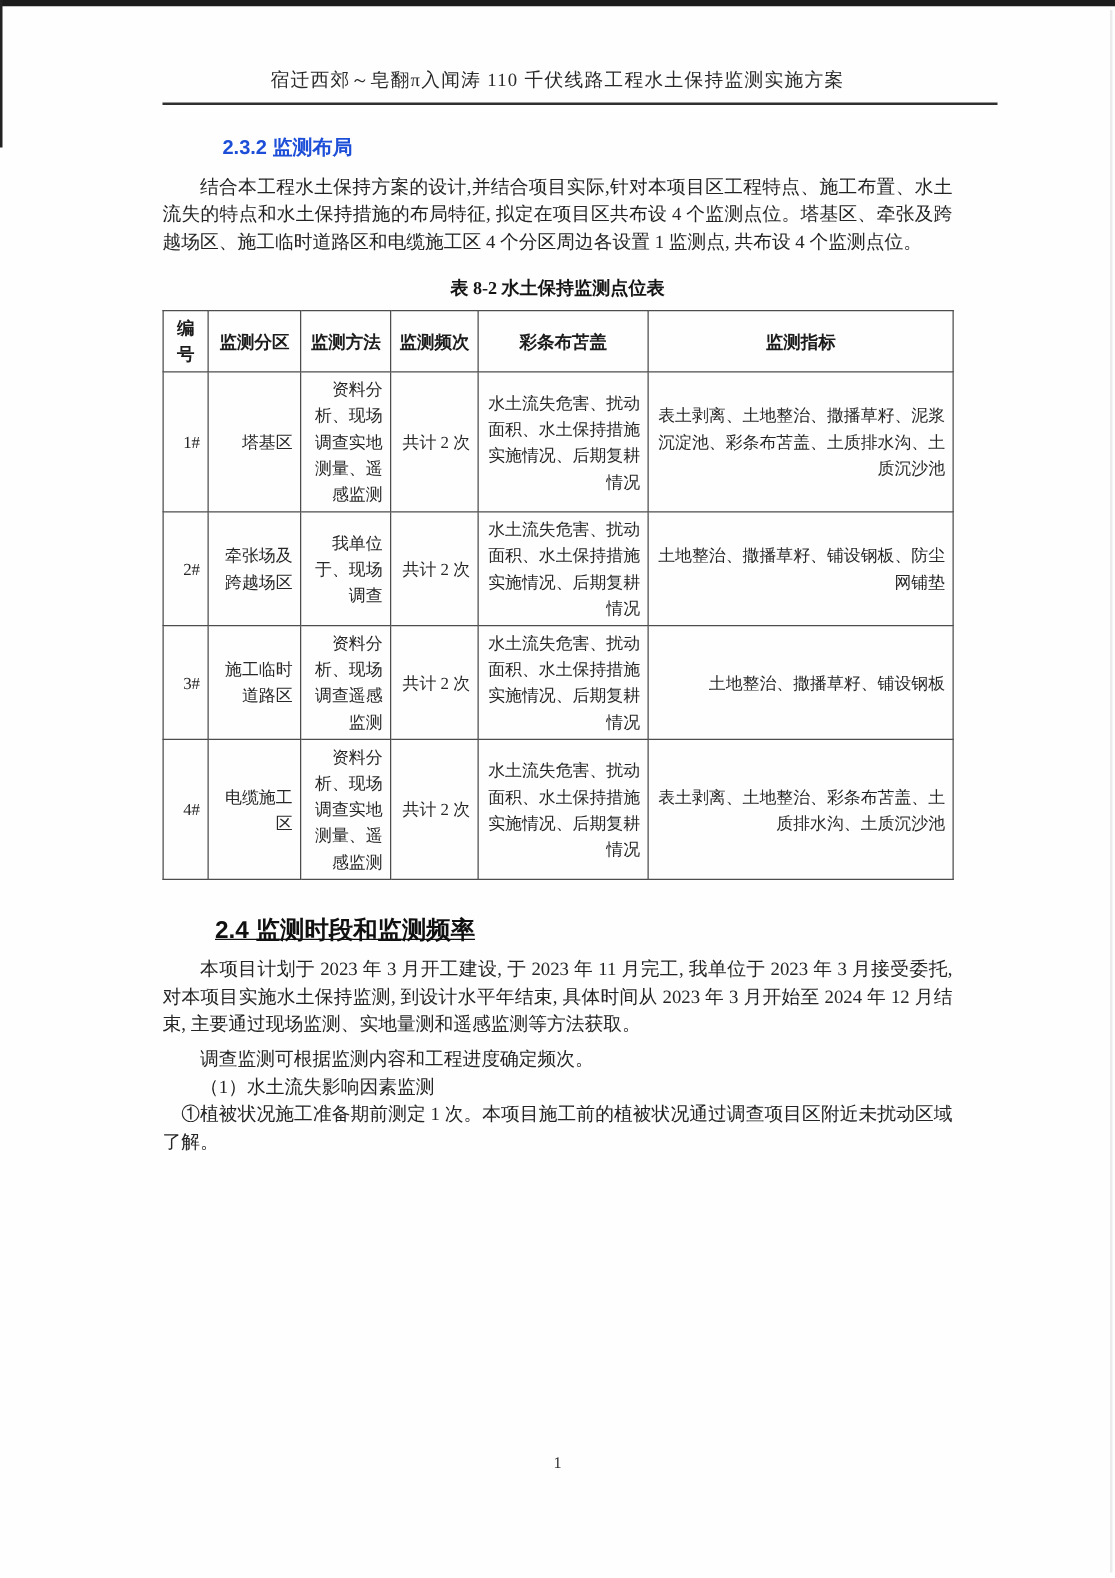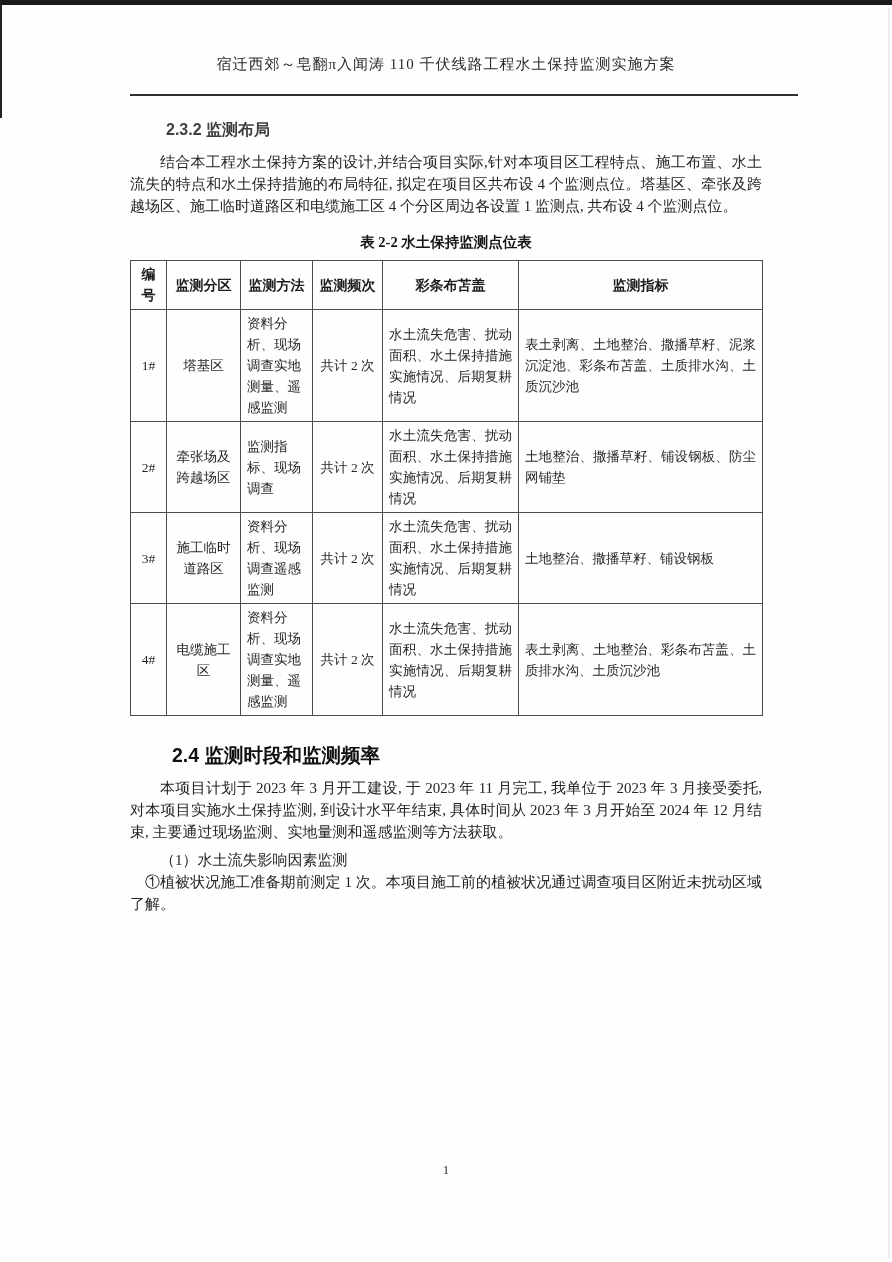--- a/index.html
+++ b/index.html
@@ -38,42 +38,43 @@
     position: relative;
     width: 632px;
     margin: 0 auto;
     padding-top: 55px;
   }
   .doc-header {
     text-align: center;
     font-size: 15px;
     letter-spacing: 1px;
     color: #2a2a2a;
-    padding-bottom: 20px;
+    padding-bottom: 8px;
   }
   .header-rule {
     width: 668px;
     margin: 0 auto;
     border-bottom: 2px solid #2f2f2f;
     position: relative;
     left: 0;
   }
   .h-sub {
     font-family: "Liberation Sans", "DejaVu Sans", sans-serif;
     font-weight: bold;
     font-size: 16px;
-    margin: 24px 0 10px 36px;
-    color: #404040;
+    margin: 24px 0 10px 48px;
+    color: #1d4ed8;
   }
   .h-main {
     font-family: "Liberation Sans", "DejaVu Sans", sans-serif;
     font-weight: bold;
     font-size: 19.5px;
     margin: 26px 0 8px 42px;
     color: #101010;
+    text-decoration: underline;
   }
   .para {
     font-size: 15px;
     line-height: 22px;
     text-align: justify;
     text-indent: 2em;
     margin: 6px 0;
     color: #242424;
   }
   .para.tight { margin: 0; }
@@ -92,20 +93,21 @@
     font-size: 13.5px;
     line-height: 21px;
     color: #272727;
   }
   table.monitor td, table.monitor th {
     border: 1px solid #4d4d4d;
     padding: 3px 6px;
     vertical-align: middle;
     font-weight: normal;
     word-break: break-all;
+    text-align: right;
   }
   table.monitor th {
     font-family: "Liberation Sans", "DejaVu Sans", sans-serif;
     font-weight: bold;
     text-align: center;
     font-size: 14px;
     color: #1c1c1c;
   }
   .c-center { text-align: center; }
   .c-left   { text-align: left; }
@@ -135,21 +137,21 @@
 
   <div class="content">
 
     <div class="doc-header">宿迁西郊～皂翻π入闻涛 110 千伏线路工程水土保持监测实施方案</div>
     <div class="header-rule"></div>
 
     <div class="h-sub">2.3.2 监测布局</div>
 
     <div class="para">结合本工程水土保持方案的设计,并结合项目实际,针对本项目区工程特点、施工布置、水土流失的特点和水土保持措施的布局特征, 拟定在项目区共布设 4 个监测点位。塔基区、牵张及跨越场区、施工临时道路区和电缆施工区 4 个分区周边各设置 1 监测点, 共布设 4 个监测点位。</div>
 
-    <div class="table-caption">表 2-2 水土保持监测点位表</div>
+    <div class="table-caption">表 8-2 水土保持监测点位表</div>
 
     <table class="monitor">
       <colgroup>
         <col style="width:36px">
         <col style="width:74px">
         <col style="width:72px">
         <col style="width:70px">
         <col style="width:136px">
         <col style="width:244px">
       </colgroup>
@@ -166,21 +168,21 @@
           <td class="c-center">1#</td>
           <td class="c-center">塔基区</td>
           <td class="c-left">资料分析、现场调查实地测量、遥感监测</td>
           <td class="c-center">共计 2 次</td>
           <td class="c-just">水土流失危害、扰动面积、水土保持措施实施情况、后期复耕情况</td>
           <td class="c-just">表土剥离、土地整治、撒播草籽、泥浆沉淀池、彩条布苫盖、土质排水沟、土质沉沙池</td>
         </tr>
         <tr class="r2">
           <td class="c-center">2#</td>
           <td class="c-center">牵张场及跨越场区</td>
-          <td class="c-left">监测指标、现场调查</td>
+          <td class="c-left">我单位于、现场调查</td>
           <td class="c-center">共计 2 次</td>
           <td class="c-just">水土流失危害、扰动面积、水土保持措施实施情况、后期复耕情况</td>
           <td class="c-just">土地整治、撒播草籽、铺设钢板、防尘网铺垫</td>
         </tr>
         <tr class="r3">
           <td class="c-center">3#</td>
           <td class="c-center">施工临时道路区</td>
           <td class="c-left">资料分析、现场调查遥感监测</td>
           <td class="c-center">共计 2 次</td>
           <td class="c-just">水土流失危害、扰动面积、水土保持措施实施情况、后期复耕情况</td>
@@ -195,19 +197,20 @@
           <td class="c-just">表土剥离、土地整治、彩条布苫盖、土质排水沟、土质沉沙池</td>
         </tr>
       </tbody>
     </table>
 
     <div class="h-main">2.4 监测时段和监测频率</div>
 
     <div class="para">本项目计划于 2023 年 3 月开工建设, 于 2023 年 11 月完工, 我单位于 2023 年 3 月接受委托, 对本项目实施水土保持监测, 到设计水平年结束, 具体时间从 2023 年 3 月开始至 2024 年 12 月结束, 主要通过现场监测、实地量测和遥感监测等方法获取。</div>
 
 
+    <div class="para tight">调查监测可根据监测内容和工程进度确定频次。</div>
     <div class="para tight">（1）水土流失影响因素监测</div>
     <div class="para tight" style="text-indent:1em">①植被状况施工准备期前测定 1 次。本项目施工前的植被状况通过调查项目区附近未扰动区域了解。</div>
 
   </div>
 
   <div class="page-number">1</div>
 </div>
 
 </body></html>

